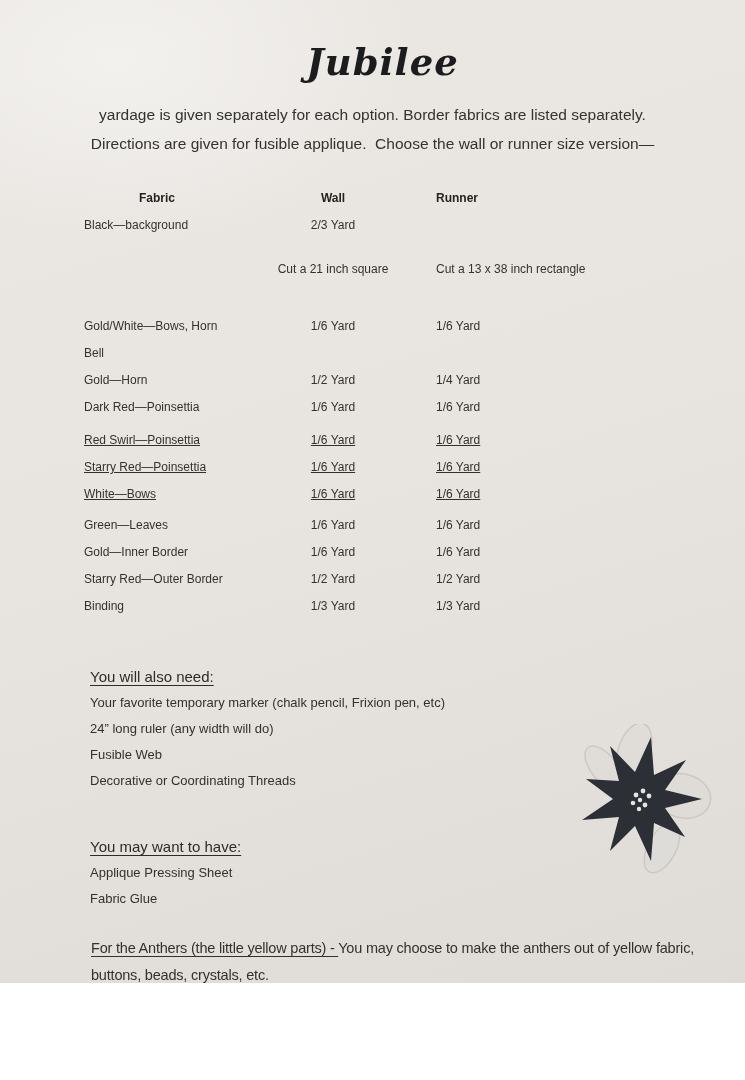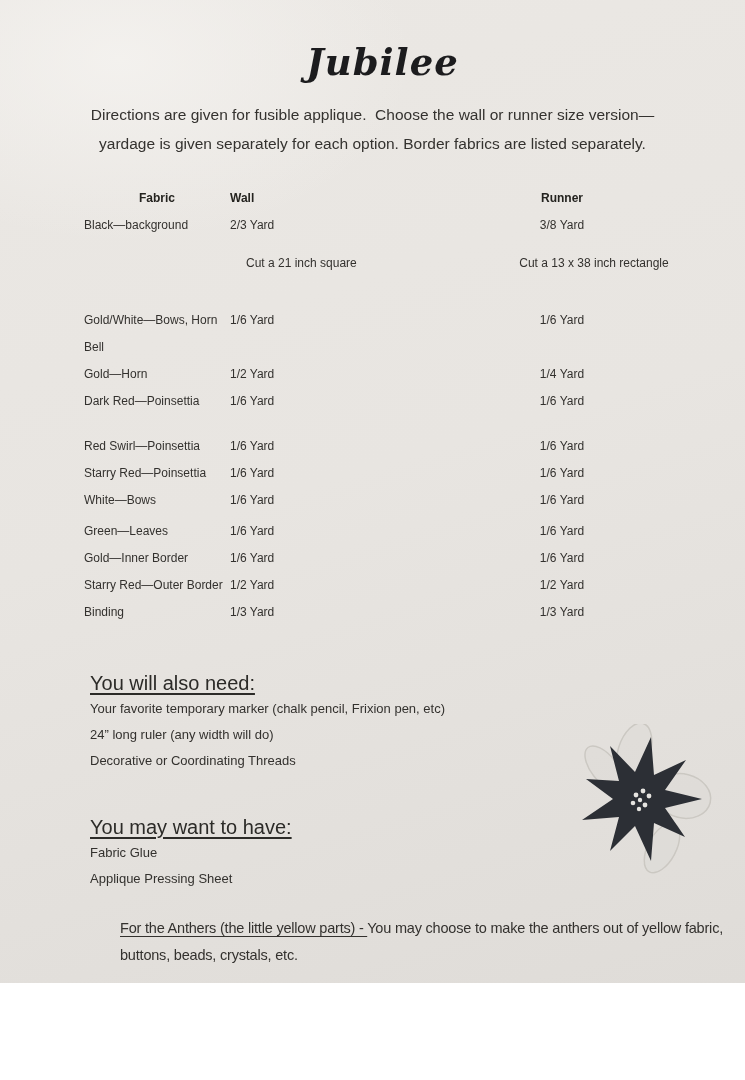--- a/index.html
+++ b/index.html
@@ -28,42 +28,42 @@
   .intro { margin-top: 16px; text-align: center; }
   .intro-line {
     line-height: 29px;
     font-size: 15.5px;
     white-space: pre-wrap;
     color: #34322f;
   }
   .yardage { margin-top: 27px; }
   .trow { display: flex; line-height: 27px; font-size: 12px; }
   .c1 { width: 146px; margin-left: 84px; }
-  .c2 { width: 206px; text-align: left; }
-  .c3 { width: 252px; text-align: center; }
+  .c2 { width: 206px; text-align: center; }
+  .c3 { width: 252px; }
   .thead .c1 { text-align: center; }
   .thead { font-weight: bold; color: #24231f; }
-  .note-row { margin-top: 11px; gap: 16px; }
+  .note-row { margin-top: 17px; }
   .tgroup-1 { margin-top: 30px; }
-  .tgroup-2 { margin-top: 18px; }
+  .tgroup-2 { margin-top: 6px; text-decoration: underline; }
   .tgroup-3 { margin-top: 4px; }
   .lists { margin-left: 90px; }
   .sec-also { margin-top: 44px; }
   .sec-may { margin-top: 40px; }
   .list-heading {
     line-height: 26px;
-    font-size: 20px;
+    font-size: 15px;
     text-decoration: underline;
     text-underline-offset: 3px;
     color: #2c2b28;
   }
   .list-line { line-height: 26px; font-size: 13px; }
   .anthers {
     margin-top: 23px;
-    margin-left: 120px;
+    margin-left: 91px;
     max-width: 635px;
     line-height: 27px;
     font-size: 14.5px;
     letter-spacing: -0.2px;
   }
   .anthers-heading {
     text-decoration: underline;
     text-underline-offset: 3px;
   }
   .poinsettia {
@@ -75,36 +75,35 @@
   }
 </style>
 </head>
 <body>
 
 <div class="page">
 
   <div class="title">Jubilee</div>
 
   <div class="intro">
+    <div class="intro-line">yardage is given separately for each option. Border fabrics are listed separately.</div>
     <div class="intro-line">Directions are given for fusible applique.  Choose the wall or runner size version—</div>
-    <div class="intro-line">yardage is given separately for each option. Border fabrics are listed separately.</div>
   </div>
 
   <div class="yardage">
     <div class="trow thead">
       <div class="c1">Fabric</div>
       <div class="c2">Wall</div>
       <div class="c3">Runner</div>
     </div>
     <div>
         <div class="tgroup tgroup-0">
           <div class="trow">
             <div class="c1">Black—background</div>
             <div class="c2">2/3 Yard</div>
-            <div class="c3">3/8 Yard</div>
           </div>
           <div class="trow note-row">
             <div class="c1"></div>
             <div class="c2">Cut a 21 inch square</div>
             <div class="c3">Cut a 13 x 38 inch rectangle</div>
           </div>
         </div>
         <div class="tgroup tgroup-1">
           <div class="trow">
             <div class="c1">Gold/White—Bows, Horn Bell</div>
@@ -162,29 +161,30 @@
           </div>
         </div>
       </div>
   </div>
 
   <div class="lists sec-also">
     <div class="list-heading">You will also need:</div>
     <div>
         <div class="list-line">Your favorite temporary marker (chalk pencil, Frixion pen, etc)</div>
         <div class="list-line">24” long ruler (any width will do)</div>
+        <div class="list-line">Fusible Web</div>
         <div class="list-line">Decorative or Coordinating Threads</div>
       </div>
   </div>
 
   <div class="lists sec-may">
     <div class="list-heading">You may want to have:</div>
     <div>
+        <div class="list-line">Applique Pressing Sheet</div>
         <div class="list-line">Fabric Glue</div>
-        <div class="list-line">Applique Pressing Sheet</div>
       </div>
   </div>
 
   <div class="anthers"><span class="anthers-heading">For the Anthers (the little yellow parts) - </span><span>You may choose to make the anthers out of yellow fabric, buttons, beads, crystals, etc.</span></div>
 
   <svg class="poinsettia" viewBox="0 0 148 152" xmlns="http://www.w3.org/2000/svg">
     <g fill="#dcd9d4" fill-opacity="0.45" stroke-width="1.5" opacity="0.9" stroke="#c9c6c0">
       <ellipse cx="64" cy="28" rx="16" ry="30" transform="rotate(18 64 28)"></ellipse>
       <ellipse cx="34" cy="44" rx="13" ry="26" transform="rotate(-38 34 44)"></ellipse>
       <ellipse cx="113" cy="72" rx="28" ry="22" transform="rotate(14 113 72)"></ellipse>

